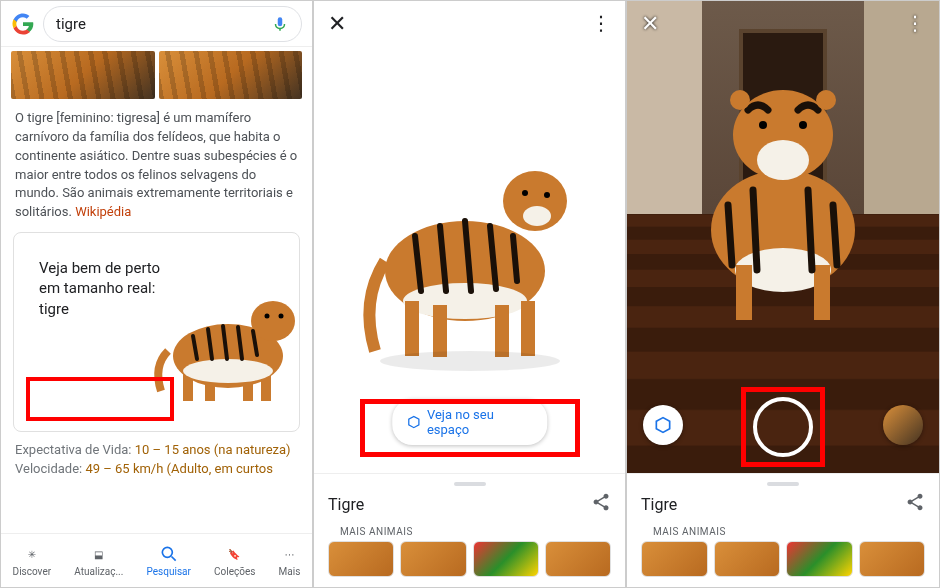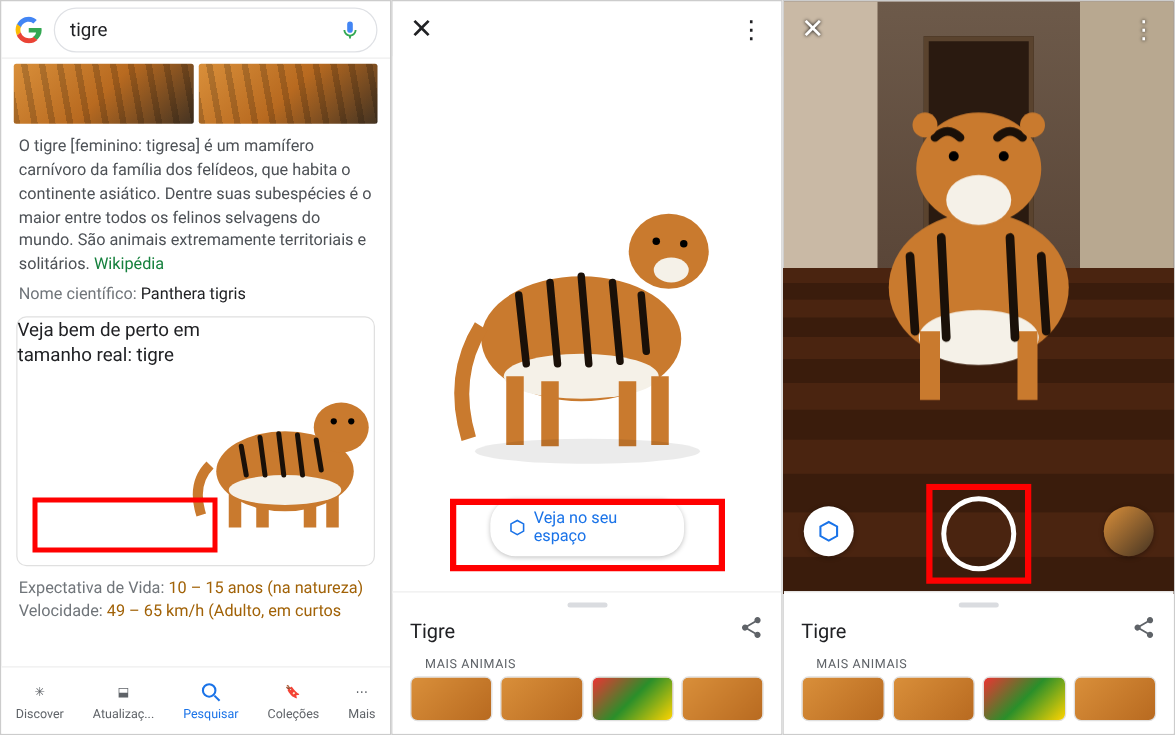--- a/index.html
+++ b/index.html
@@ -14,26 +14,26 @@
   .g-logo { width:24px; height:24px; display:flex; align-items:center; justify-content:center; }
   .search-input-wrap { flex:1; display:flex; align-items:center; border:1px solid #dfe1e5; border-radius:22px; height:36px; padding:0 12px; }
   .search-input { flex:1; border:none; outline:none; font-size:15px; color:#202124; }
   .mic-icon { width:18px; height:18px; }
 
   .thumb-strip { display:flex; gap:4px; padding:4px 10px 0 10px; }
   .thumb { flex:1; height:48px; background:linear-gradient(135deg,#d98f3a,#b86a20,#432); border-radius:2px; position:relative; overflow:hidden; }
   .thumb::after{ content:""; position:absolute; inset:0; background:repeating-linear-gradient(80deg,rgba(0,0,0,.35) 0 5px,transparent 5px 14px); opacity:.5;}
 
   .desc-block { padding:10px 14px 6px 14px; font-size:13px; color:#4d5156; line-height:1.45; }
-  .wiki-link { color:#15803d; }
+  .wiki-link { color:#c2410c; }
 
   .sci-row { padding:0 14px 6px 14px; font-size:13px; color:#70757a; }
   .sci-row .val { color:#202124; }
 
-  .card3d { margin:4px 12px 8px 12px; border:1px solid #e0e0e0; border-radius:8px; padding:0; position:relative; height:200px; }
+  .card3d { margin:4px 12px 8px 12px; border:1px solid #e0e0e0; border-radius:8px; padding:25px; position:relative; height:200px; }
   .card3d-title { font-size:15px; color:#202124; width:55%; line-height:1.35; }
   .card3d .tiger-svg { position:absolute; right:-4px; bottom:20px; width:170px; height:130px; }
   .veja-btn { position:absolute; left:18px; bottom:18px; display:flex; align-items:center; gap:6px; border:1px solid #dadce0; border-radius:18px; padding:6px 12px; font-size:13px; color:#1a73e8; background:#fff; }
   .red-box-1 { position:absolute; border:4px solid #ff0000; left:12px; bottom:10px; width:148px; height:44px; pointer-events:none; }
 
   .fact { padding:2px 14px; font-size:13px; color:#70757a; }
   .fact .val { color:#a16207; }
 
   .bottombar { position:absolute; bottom:0; left:0; right:0; height:54px; border-top:1px solid #eee; display:flex; justify-content:space-around; align-items:center; background:#fff; }
   .bb-item { display:flex; flex-direction:column; align-items:center; gap:2px; font-size:10px; color:#5f6368; }
@@ -103,24 +103,20 @@
   <div class="thumb-strip">
     <div class="thumb"></div>
     <div class="thumb"></div>
   </div>
 
   <div class="desc-block">
     <span>O tigre [feminino: tigresa] é um mamífero carnívoro da família dos felídeos, que habita o continente asiático. Dentre suas subespécies é o maior entre todos os felinos selvagens do mundo. São animais extremamente territoriais e solitários.</span>
     <a class="wiki-link">Wikipédia</a>
   </div>
 
-  <div class="sci-row">
-    <span>Nome científico:</span>
-    <span class="val">Panthera tigris</span>
-  </div>
 
   <div class="card3d">
     <div class="card3d-title">Veja bem de perto em tamanho real: tigre</div>
     <svg class="tiger-svg" viewBox="0 0 170 130">
       <ellipse cx="95" cy="75" rx="55" ry="32" fill="#c97a2e"></ellipse>
       <ellipse cx="140" cy="40" rx="22" ry="20" fill="#c97a2e"></ellipse>
       <rect x="50" y="90" width="10" height="30" fill="#c97a2e"></rect>
       <rect x="72" y="92" width="10" height="28" fill="#c97a2e"></rect>
       <rect x="110" y="92" width="10" height="28" fill="#c97a2e"></rect>
       <rect x="128" y="90" width="10" height="30" fill="#c97a2e"></rect>

